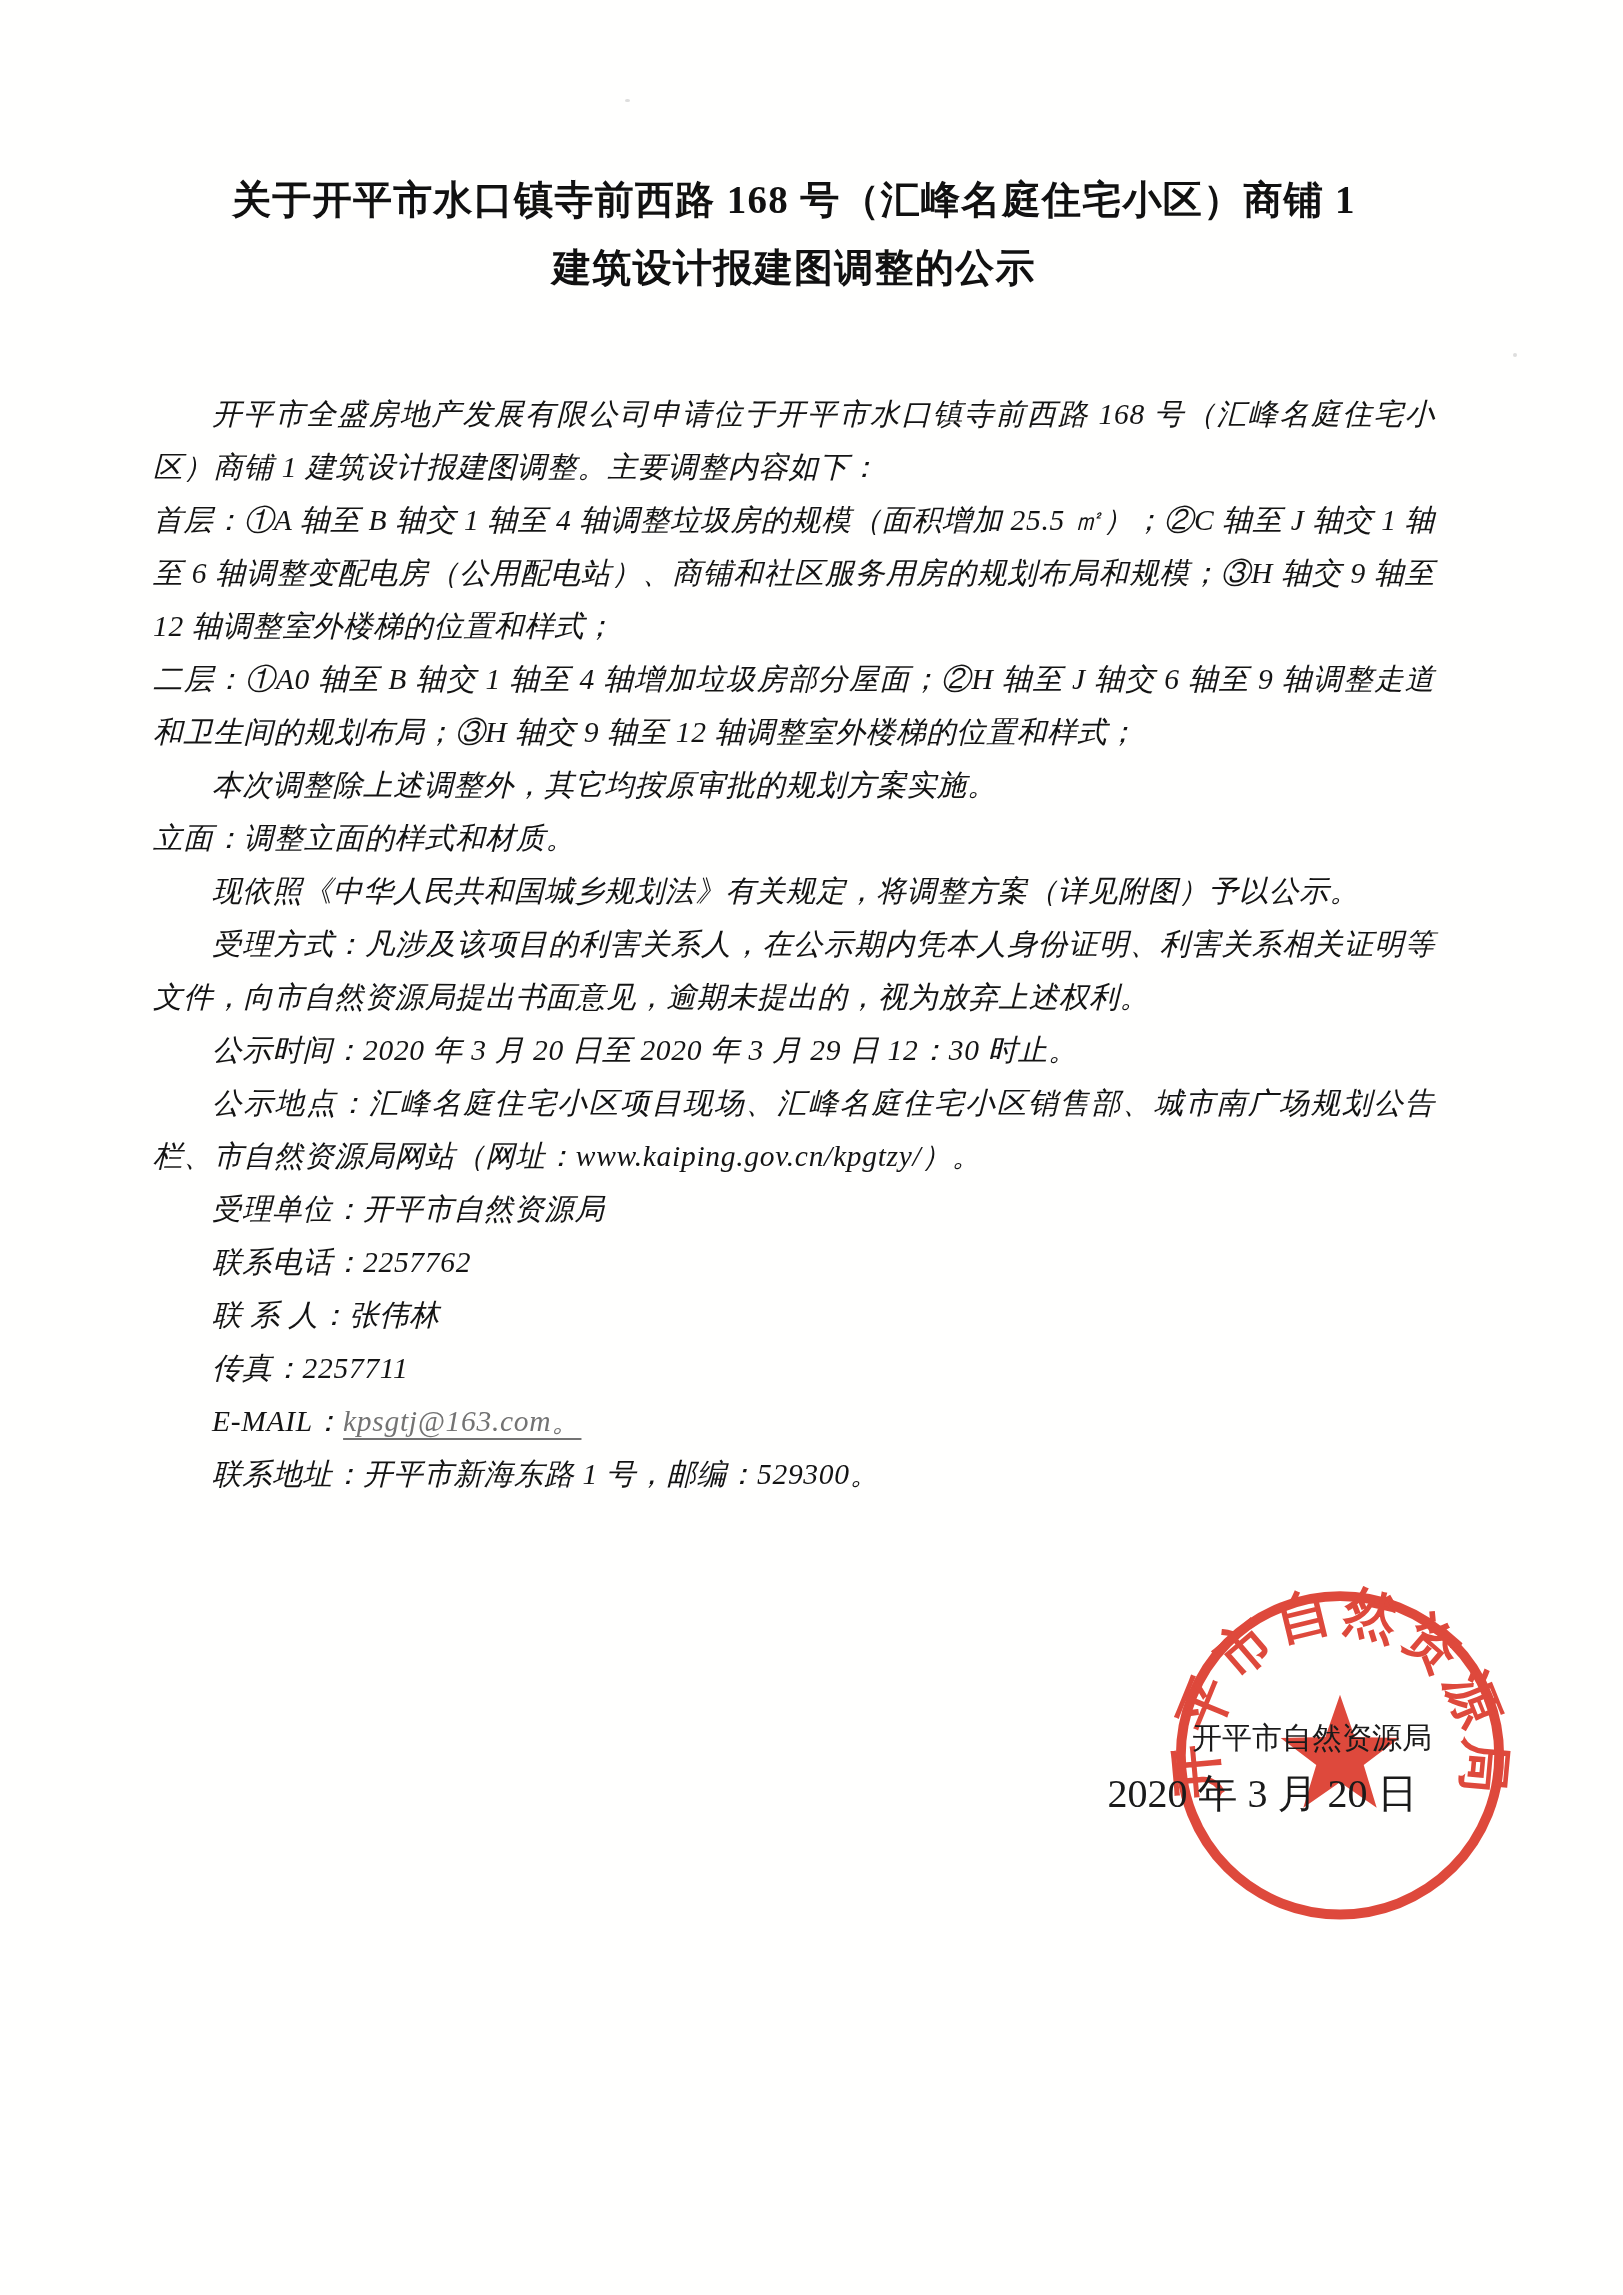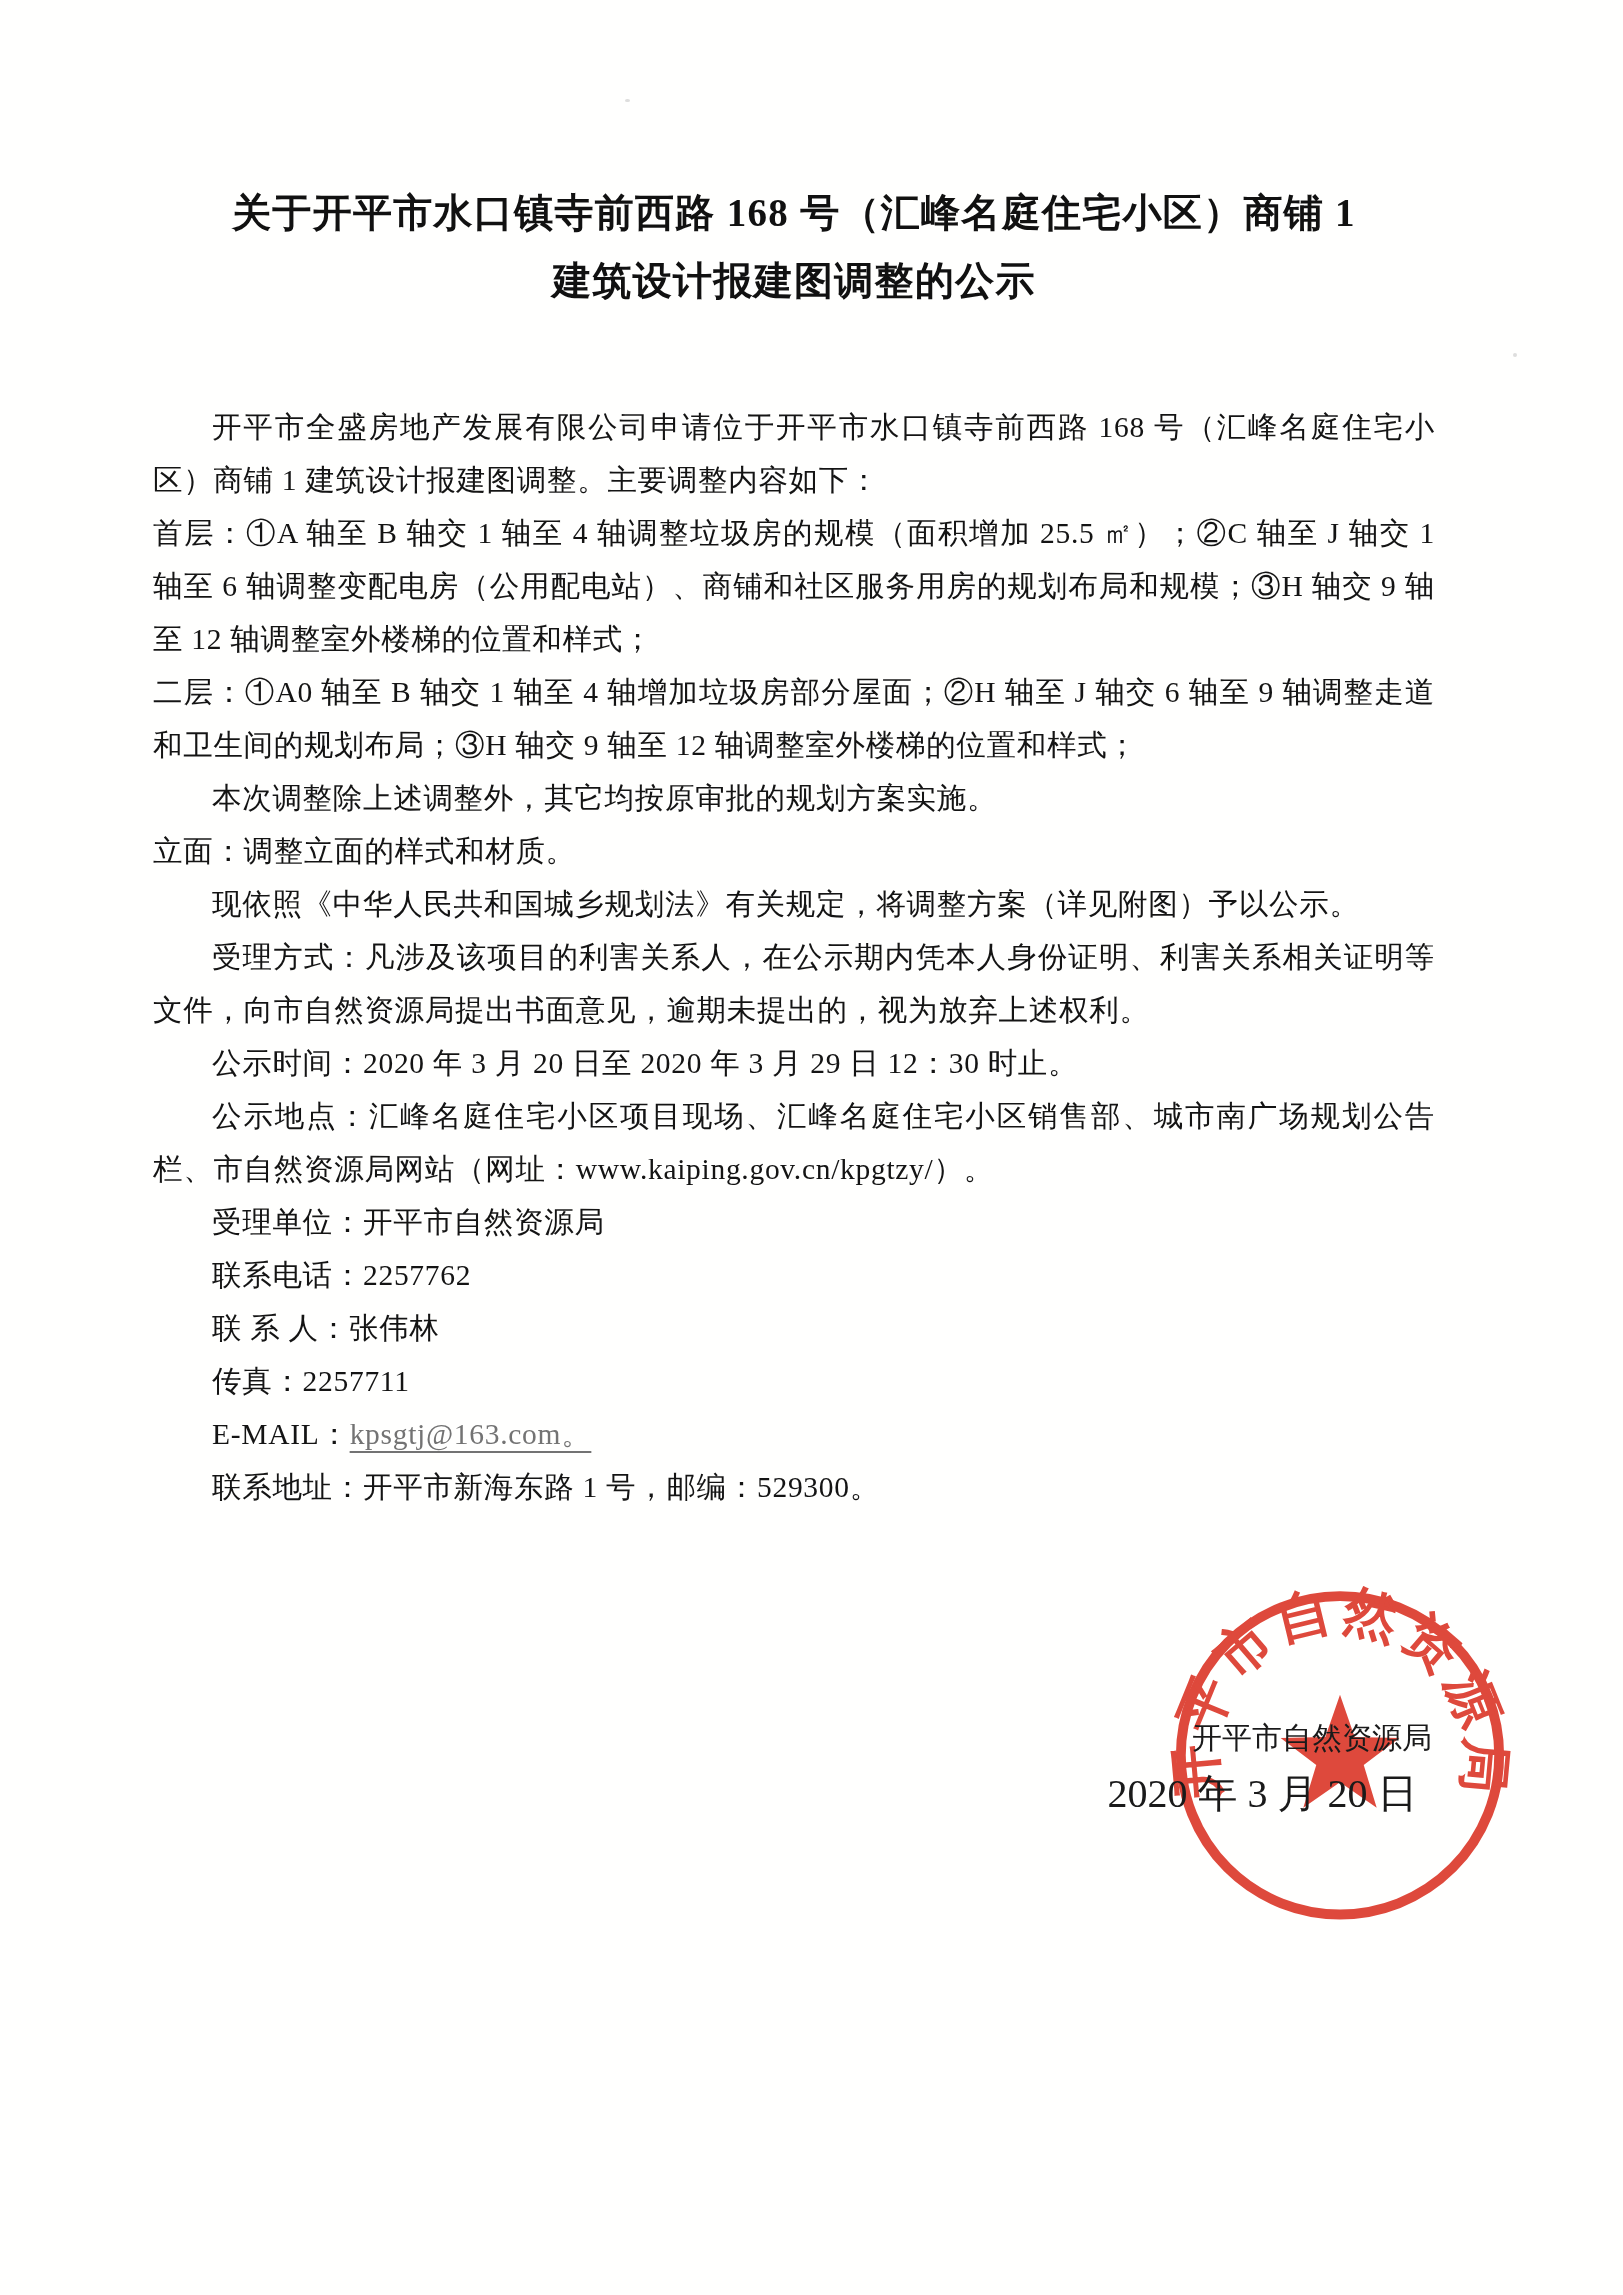--- a/index.html
+++ b/index.html
@@ -12,38 +12,39 @@
     width: 1623px;
     height: 2295px;
     background: #fffffe;
     overflow: hidden;
     font-family: "Liberation Serif", "DejaVu Serif", serif;
     color: #141414;
   }
   .content {
     position: absolute;
     left: 153px;
-    top: 179px;
+    top: 166px;
     width: 1282px;
   }
   .title {
     text-align: center;
     font-size: 39px;
     font-weight: bold;
     line-height: 68px;
     letter-spacing: 1.3px;
     color: #111111;
     margin: 0 0 86px 0;
   }
   .para {
     font-size: 29.5px;
     line-height: 53px;
     text-align: justify;
     letter-spacing: 0.7px;
     margin: 0;
+    font-style: italic;
   }
   .indent { text-indent: 2em; }
   .email-link {
     color: #737373;
     text-decoration: underline;
     text-underline-offset: 6.5px;
     cursor: pointer;
   }
   .signature {
     position: absolute;

